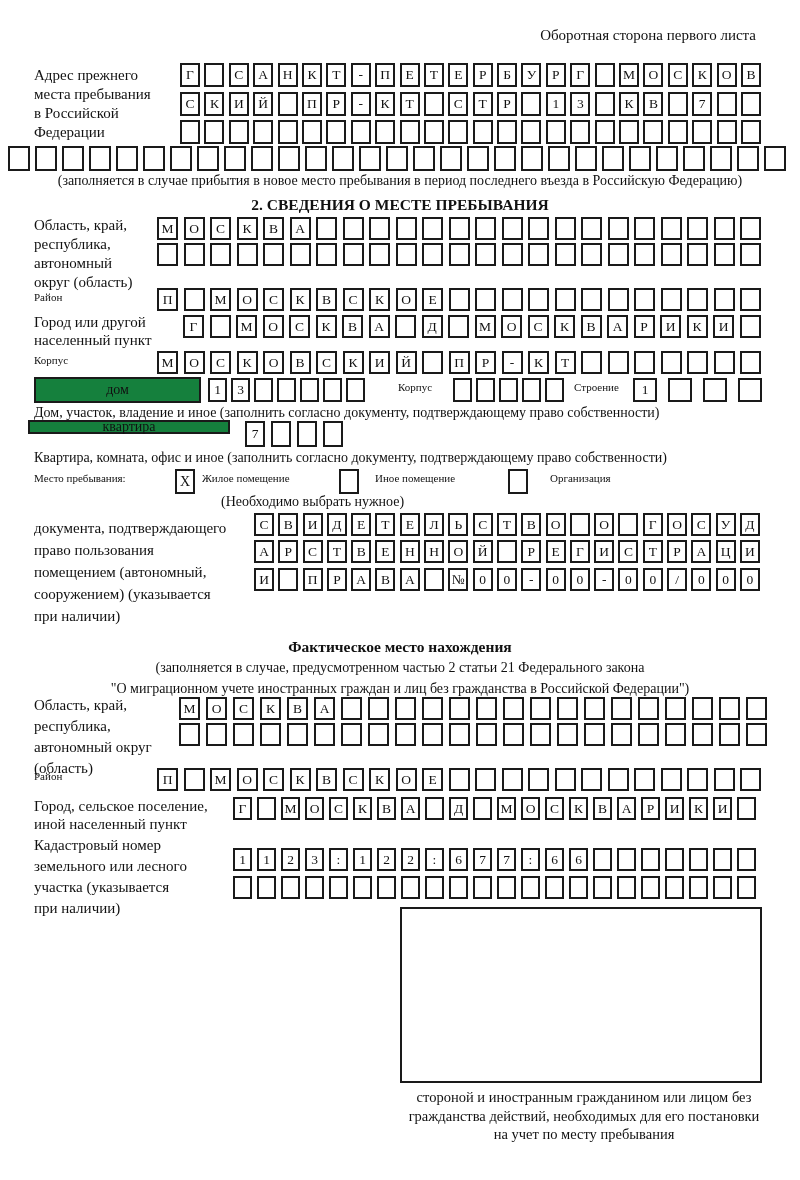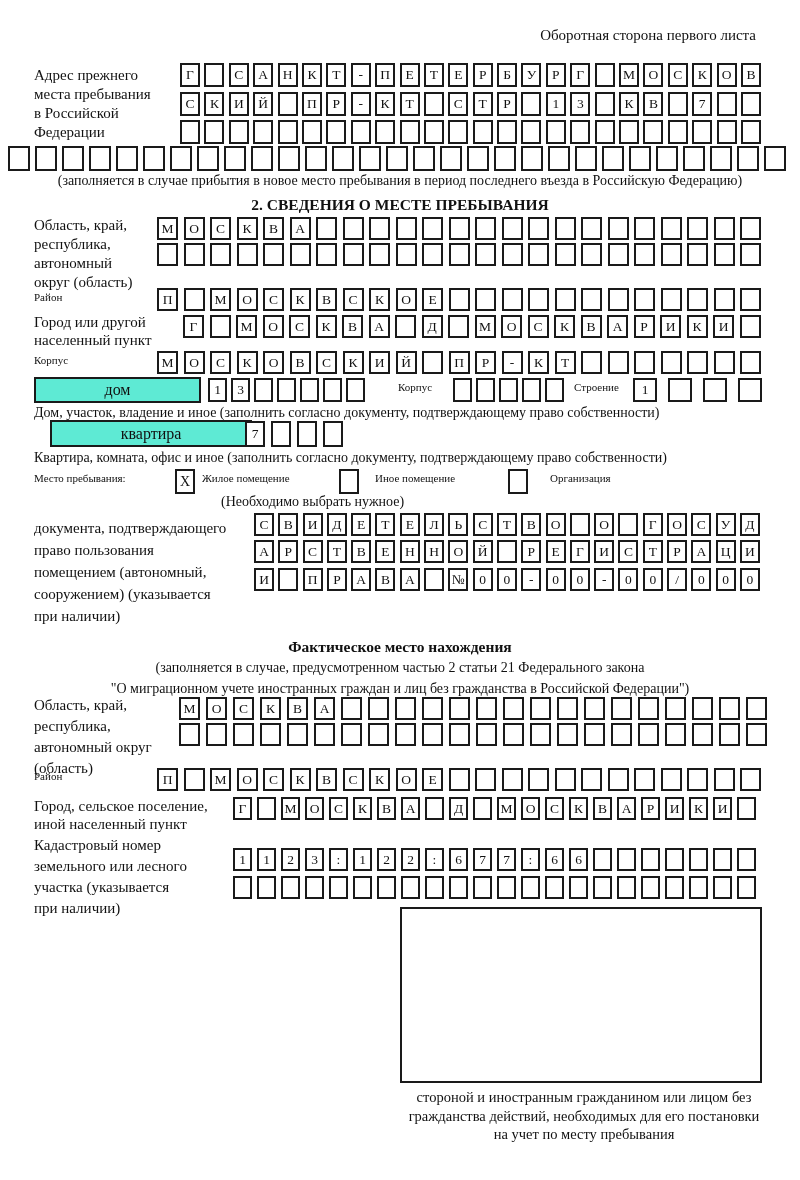--- a/index.html
+++ b/index.html
@@ -30,22 +30,22 @@
   .cw20 { --w:20px; --g:4.4px; --h:24px; }
   .cw22 { --w:22px; --g:5px;   --h:25px; }
   .cw21 { --w:21px; --g:5.5px; --h:23px; }
   .cw21f{ --w:21px; --g:6px;   --h:23px; }
   .cwdoc{ --w:20px; --g:4.3px; --h:23px; }
   .cwdom{ --w:19px; --g:4px;   --h:24px; }
   .cwstro{--w:24px; --g:11px;  --h:24px; }
   .cwkv { --w:20px; --g:6px;   --h:26px; }
   .cw19 { --w:19px; --g:5px;   --h:23px; }
   .namedbox {
-    position:absolute; border:2px solid #1a1a1a; background:#5eead4;
-    display:flex; align-items:center; justify-content:center; font-size:16px;
+    position:absolute; border:2px solid #1a1a1a; background:#15803d;
+    display:flex; align-items:center; justify-content:center; font-size:14px;
   }
   .chk {
     position:absolute; width:20px; height:25px; border:2px solid #1a1a1a;
     display:flex; align-items:center; justify-content:center; font-size:14px;
     background:#ffffff;
   }
   .stamp { position:absolute; border:2px solid #1a1a1a; background:#ffffff; }
   .stampcap { position:absolute; left:384px; top:1088px; width:400px; text-align:center;
               font-size:14.5px; line-height:18.5px; }
 </style>
@@ -335,21 +335,21 @@
     </div>
   <div class="inl" style="left:574px;top:381px">Строение</div>
   <div class="cellrow cwstro" style="left:633px;top:378px">
       <div class="cell">1</div>
       <div class="cell"></div>
       <div class="cell"></div>
       <div class="cell"></div>
     </div>
   <div class="cap" style="left:34px;top:405px">Дом, участок, владение и иное (заполнить согласно документу, подтверждающему право собственности)</div>
 
-  <div class="namedbox" style="left:50px;top:420px;width:202px;height:27px">квартира</div>
+  <div class="namedbox" style="left:28px;top:420px;width:202px;height:14px">квартира</div>
   <div class="cellrow cwkv" style="left:245px;top:421px">
       <div class="cell">7</div>
       <div class="cell"></div>
       <div class="cell"></div>
       <div class="cell"></div>
     </div>
   <div class="cap" style="left:34px;top:450px">Квартира, комната, офис и иное (заполнить согласно документу, подтверждающему право собственности)</div>
 
   <div class="inl" style="left:34px;top:472px">Место пребывания:</div>
   <div class="chk" style="left:175px;top:469px">X</div>

